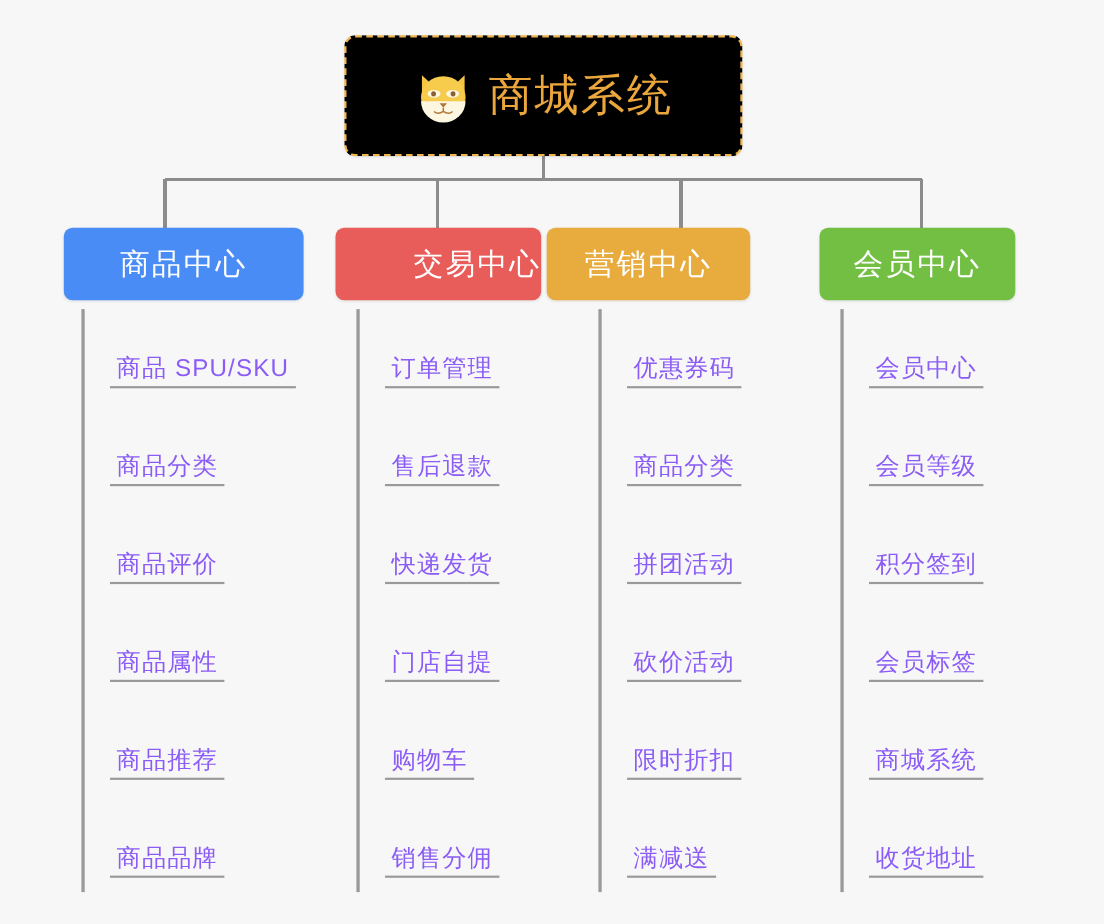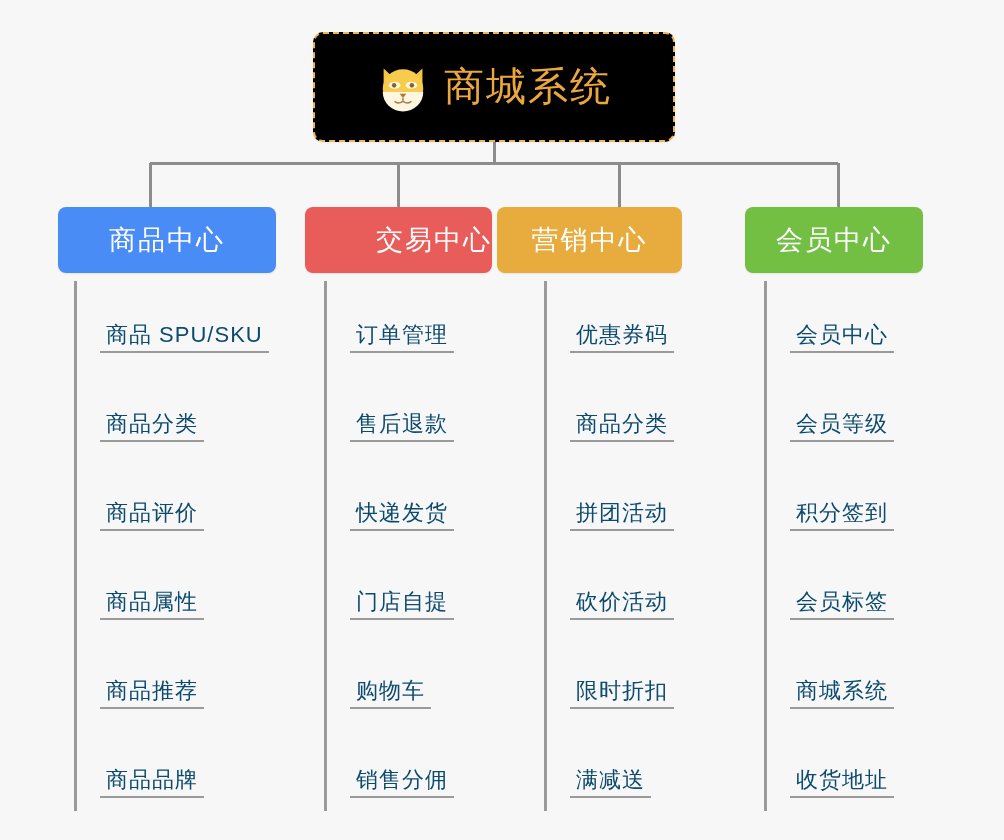--- a/index.html
+++ b/index.html
@@ -77,21 +77,21 @@
   
   .leaf {
     position: absolute;
     height: 0;
   }
   .leaf-label {
     position: absolute;
     left: 26px;
     bottom: 2px;
     font-size: 22px;
-    color: #0c4a6e;
+    color: #8b5cf6;
     white-space: nowrap;
     letter-spacing: 1px;
     line-height: 1.1;
     padding: 0 6px 4px 6px;
     border-bottom: 2px solid #9a9a9a;
   }
 
   
   .spine {
     position: absolute;

